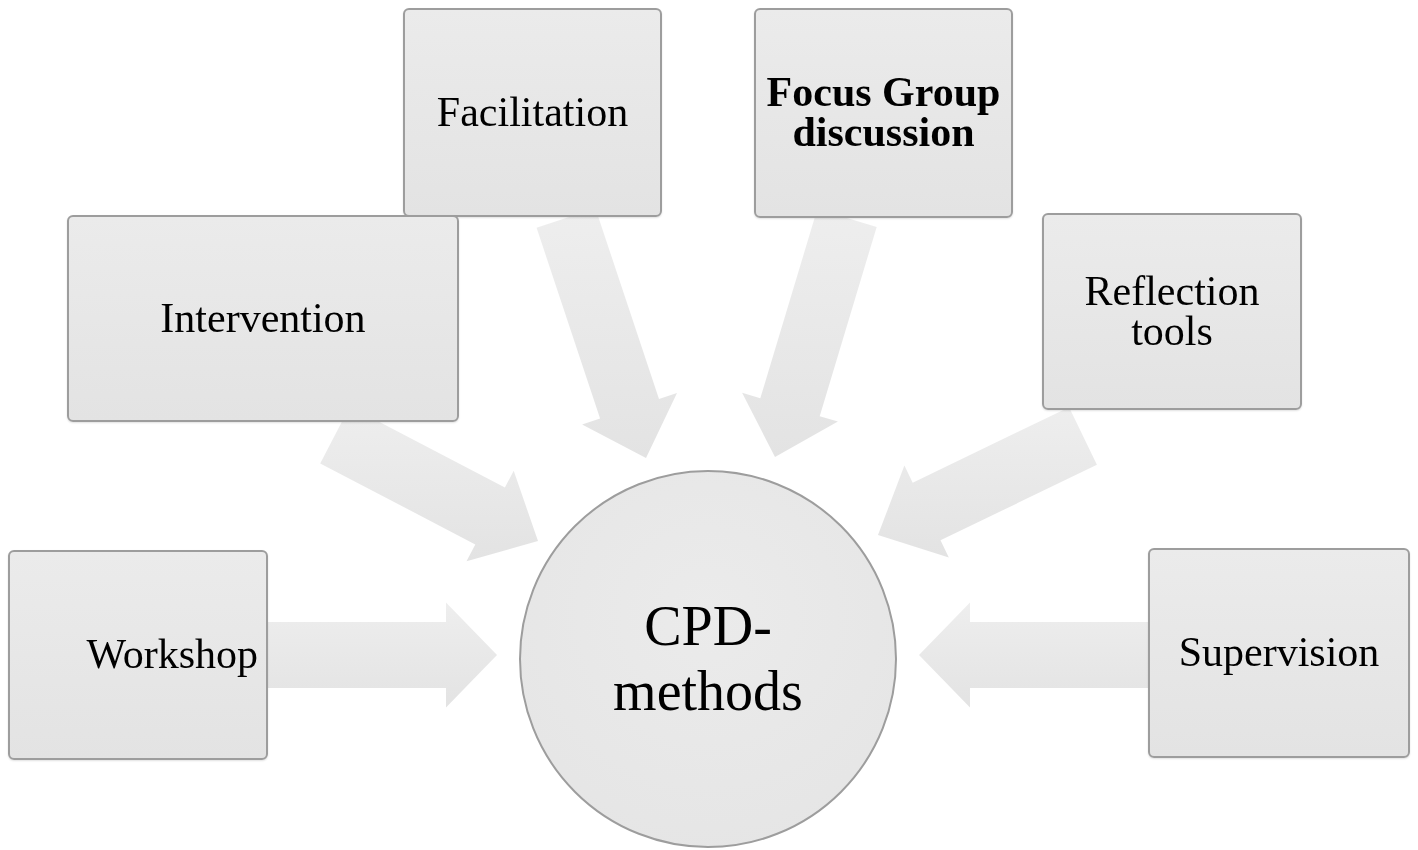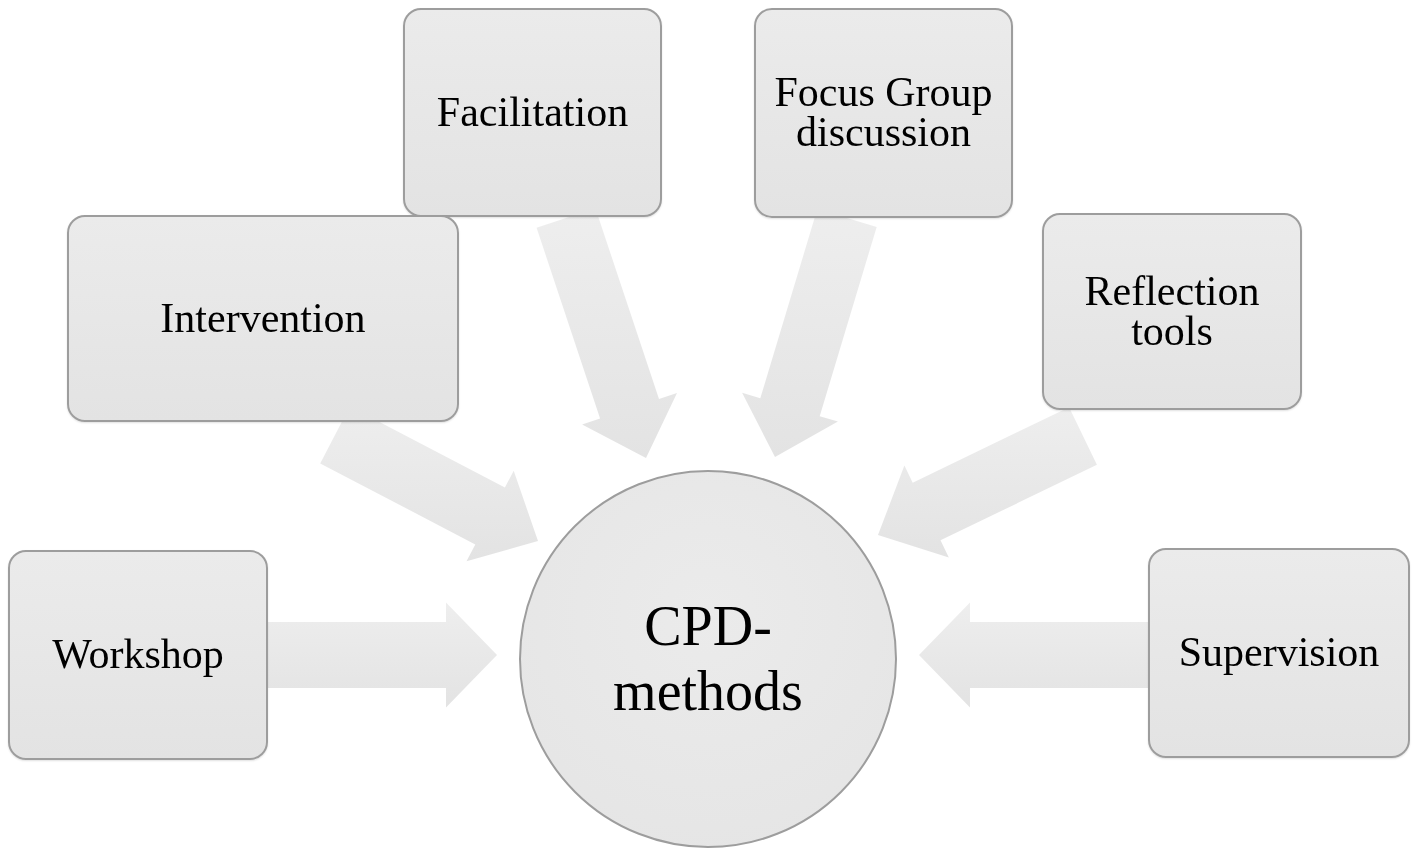--- a/index.html
+++ b/index.html
@@ -27,43 +27,43 @@
     display: flex;
     align-items: center;
     justify-content: center;
     text-align: center;
     color: var(--text, #000);
     z-index: 2;
   }
   .box {
     background: linear-gradient(180deg, #ebebeb 0%, #e3e3e3 100%);
     border: 2px solid var(--shape-border, #9d9d9d);
-    border-radius: 18px;
+    border-radius: 6px;
     box-shadow: 0 1px 2px rgba(0,0,0,0.12);
     font-size: 42px;
     line-height: 0.95;
     padding: 0 8px;
   }
   .circle {
     background: radial-gradient(circle at 50% 38%, #ebebeb 0%, #e4e4e4 100%);
     border: 2px solid var(--shape-border, #9d9d9d);
     border-radius: 50%;
     font-size: 56px;
     line-height: 1.16;
     flex-direction: column;
   }
   .label {
     display: block;
   }
   
   #node-facilitation     { left: 403px;  top: 8px;   width: 259px; height: 209px; }
-  #node-focus-group      { left: 754px;  top: 8px;   width: 259px; height: 210px; }
+  #node-focus-group      { left: 754px;  top: 8px;   width: 259px; height: 210px; font-weight: bold; }
   #node-intervention     { left: 67px;   top: 215px; width: 392px; height: 207px; }
   #node-reflection-tools { left: 1042px; top: 213px; width: 260px; height: 197px; }
-  #node-workshop         { left: 8px;    top: 550px; width: 260px; height: 210px; }
+  #node-workshop         { left: 8px;    top: 550px; width: 260px; height: 210px; justify-content: flex-end; }
   #node-supervision      { left: 1148px; top: 548px; width: 262px; height: 210px; }
   #node-cpd-methods      { left: 519px;  top: 470px; width: 378px; height: 378px; }
 </style>
 </head>
 <body>
 
 <div id="canvas">
 
   <svg id="arrow-layer" width="1418" height="850" viewBox="0 0 1418 850" aria-hidden="true">
     <defs>

